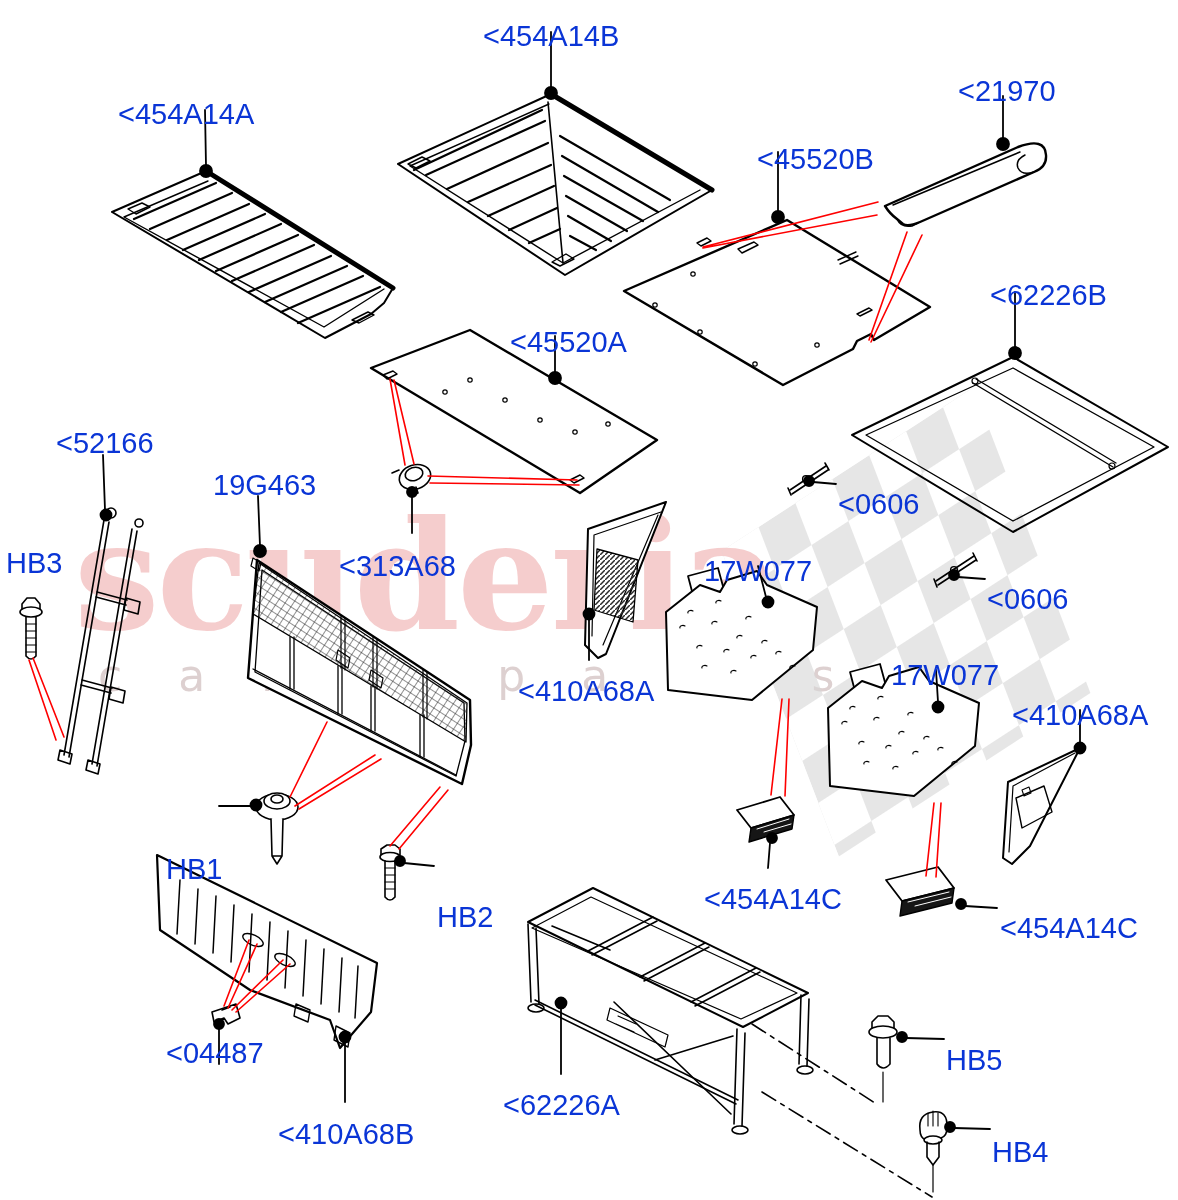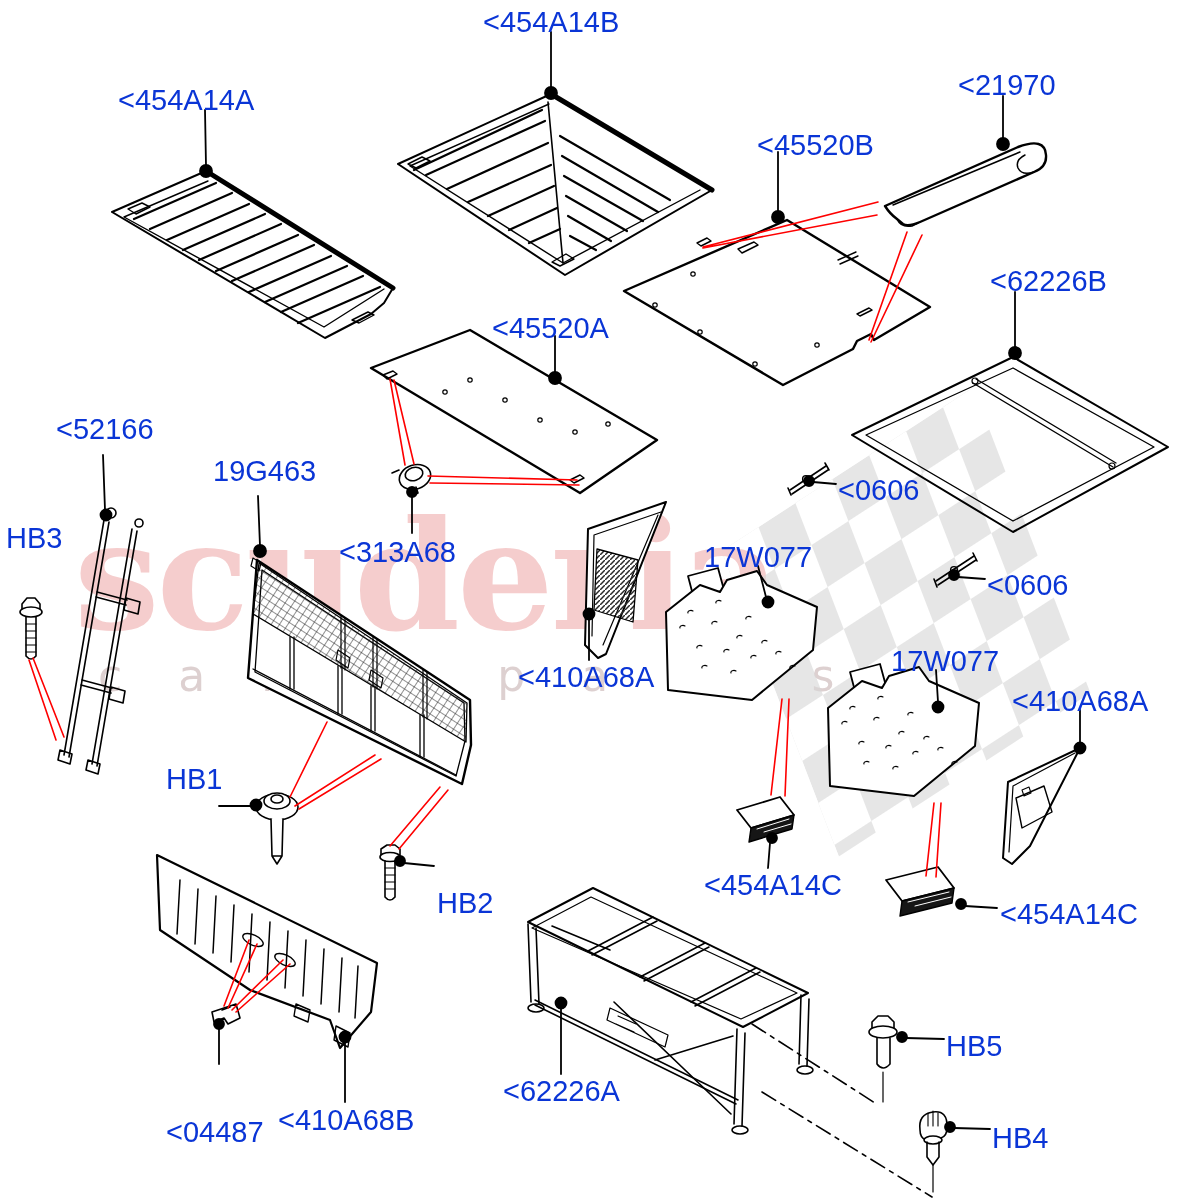--- a/index.html
+++ b/index.html
@@ -10,21 +10,21 @@
     font-family:"DejaVu Serif",serif;font-weight:bold;font-size:152px;letter-spacing:-3px;
     color:var(--wm-pink,rgba(225,103,103,.33));white-space:nowrap;pointer-events:none;}
   .wm-sub{position:absolute;left:98px;top:650px;z-index:1;
     font-family:"DejaVu Sans",sans-serif;font-size:44px;letter-spacing:56px;word-spacing:92px;
     color:rgba(174,142,142,.42);white-space:nowrap;pointer-events:none;}
   .wm-checker{position:absolute;left:756px;top:462px;width:300px;height:320px;z-index:1;
     background:repeating-conic-gradient(var(--wm-gray,#d7d7d7) 0% 25%, transparent 0% 50%) 0 0/88px 88px;
     transform:rotate(-33deg) skewX(-12deg);opacity:.62;pointer-events:none;}
   svg.art{position:absolute;left:0;top:0;z-index:2;}
   .plabel{position:absolute;z-index:3;font-size:29px;line-height:1.05;
-    color:var(--label-blue,#0a35d6);white-space:nowrap;cursor:pointer;}
+    color:var(--label-blue,#0a35d6);white-space:nowrap;cursor:pointer;margin-top:14px;}
 </style>
 </head>
 <body>
 
 <div class="stage">
 
   <div class="wm-brand">scuderia</div>
   <div class="wm-sub">car parts</div>
   <div class="wm-checker"></div>
 
@@ -294,36 +294,36 @@
         <circle cx="561" cy="1003" r="5.5"></circle>
       <path d="M906,1038 L944,1039"></path>
         <circle cx="902" cy="1037" r="5"></circle>
       <path d="M954,1128 L990,1129"></path>
         <circle cx="950" cy="1127" r="5"></circle>
     </g>
   </svg>
 
   <div class="plabel" style="left:483px;top:7px">&lt;454A14B</div>
   <div class="plabel" style="left:118px;top:85px">&lt;454A14A</div>
-  <div class="plabel" style="left:958px;top:70px">&lt;21970</div>
+  <div class="plabel" style="left:958px;top:62px">&lt;21970</div>
   <div class="plabel" style="left:757px;top:130px">&lt;45520B</div>
   <div class="plabel" style="left:990px;top:266px">&lt;62226B</div>
-  <div class="plabel" style="left:492px;top:313px">&lt;45520A</div>
+  <div class="plabel" style="left:510px;top:313px">&lt;45520A</div>
   <div class="plabel" style="left:56px;top:414px">&lt;52166</div>
   <div class="plabel" style="left:213px;top:456px">19G463</div>
   <div class="plabel" style="left:339px;top:537px">&lt;313A68</div>
-  <div class="plabel" style="left:6px;top:523px">HB3</div>
+  <div class="plabel" style="left:6px;top:534px">HB3</div>
   <div class="plabel" style="left:838px;top:475px">&lt;0606</div>
   <div class="plabel" style="left:987px;top:570px">&lt;0606</div>
   <div class="plabel" style="left:704px;top:542px">17W077</div>
   <div class="plabel" style="left:891px;top:646px">17W077</div>
   <div class="plabel" style="left:518px;top:662px">&lt;410A68A</div>
   <div class="plabel" style="left:1012px;top:686px">&lt;410A68A</div>
-  <div class="plabel" style="left:166px;top:764px">HB1</div>
+  <div class="plabel" style="left:166px;top:840px">HB1</div>
   <div class="plabel" style="left:437px;top:888px">HB2</div>
   <div class="plabel" style="left:704px;top:870px">&lt;454A14C</div>
   <div class="plabel" style="left:1000px;top:899px">&lt;454A14C</div>
-  <div class="plabel" style="left:166px;top:1117px">&lt;04487</div>
+  <div class="plabel" style="left:166px;top:1024px">&lt;04487</div>
   <div class="plabel" style="left:278px;top:1105px">&lt;410A68B</div>
   <div class="plabel" style="left:503px;top:1076px">&lt;62226A</div>
   <div class="plabel" style="left:946px;top:1031px">HB5</div>
   <div class="plabel" style="left:992px;top:1123px">HB4</div>
 </div>
 
 </body></html>

